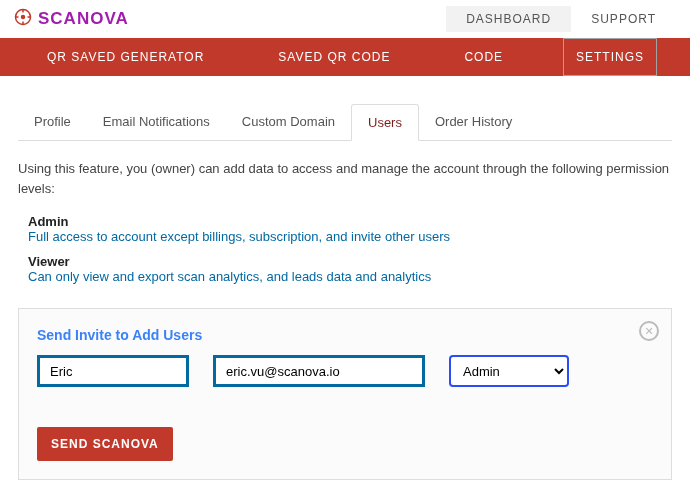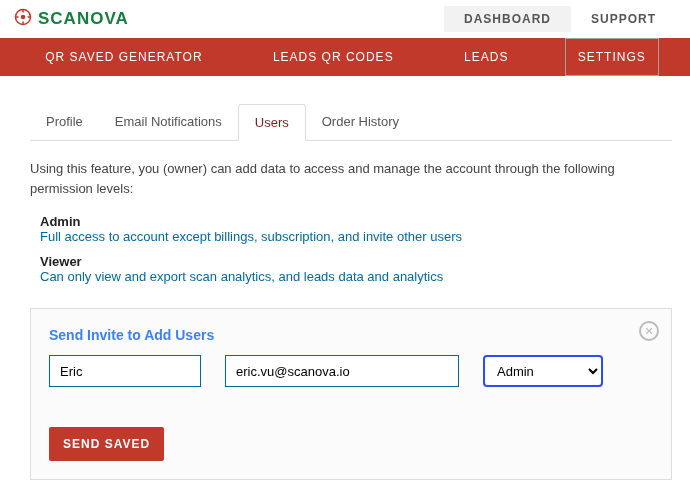--- a/index.html
+++ b/index.html
@@ -1,47 +1,47 @@
 <!DOCTYPE html>
 <html><head>
 <meta charset="utf-8">
 <style>
   * { box-sizing: border-box; margin: 0; padding: 0; }
   body { font-family: -apple-system, BlinkMacSystemFont, "Segoe UI", Helvetica, Arial, sans-serif; width: 690px; height: 504px; background: #fff; color: #333; font-size: 13px; }
   
   .topbar { display: flex; align-items: center; height: 38px; padding: 0 14px; }
-  .brand { display: flex; align-items: center; gap: 6px; color: #15803d; font-weight: 700; letter-spacing: 1px; font-size: 17px; }
+  .brand { display: flex; align-items: center; gap: 6px; color: #a21caf; font-weight: 700; letter-spacing: 1px; font-size: 17px; }
   .brand-icon { width: 18px; height: 18px; }
   .top-spacer { flex: 1; }
-  .top-link { font-size: 12px; letter-spacing: 1px; padding: 0 20px; color: #555; cursor: pointer; height: 26px; display:flex; align-items:center;font-weight:bold; }
+  .top-link { font-size: 12px; letter-spacing: 1px; padding: 0 20px; color: #555; cursor: pointer; height: 26px; display:flex; align-items:center; }
   .top-link.dashboard { background: #f2f2f2; color: #555; }
   .top-link.upgrade { color: #c0392b; }
   
   .navbar { background: #c0392b; height: 38px; display: flex; align-items: center; color: #fff; font-size: 12px; letter-spacing: 1px; padding: 0 10px; justify-content: space-around; }
   .nav-item { padding: 0 14px; cursor: pointer; height: 38px; display:flex; align-items:center; }
   .nav-settings-hl { border: 1px solid #a3a3a3; padding: 0 12px; }
   
-  .content { padding: 14px 18px 18px 30px; }
+  .content { padding: 14px 18px 18px 18px; }
   
   .tabs { display: flex; border-bottom: 1px solid #ddd; margin: 14px 0 18px 0; }
   .tab { padding: 10px 16px; color: #555; cursor: pointer; font-size: 13px; }
   .tab.active { color: #7f1d1d; border: 1px solid #ddd; border-bottom: 1px solid #fff; margin-bottom: -1px; border-radius: 3px 3px 0 0; }
   
   .intro { color: #444; line-height: 1.5; margin-bottom: 16px; }
   .perm { margin: 10px 0 0 10px; }
   .perm-title { font-weight: 700; color: #222; }
   .perm-desc { color: #0369a1; }
   
   .invite-box { border: 1px solid #ddd; background: #fbfbfb; padding: 18px; margin-top: 24px; position: relative; }
   .invite-title { font-size: 14px; font-weight: 600; margin-bottom: 12px; color: #3b82f6; }
   .close-btn { position: absolute; top: 12px; right: 12px; width: 20px; height: 20px; border: 2px solid #bbb; border-radius: 50%; display:flex; align-items:center; justify-content:center; cursor:pointer; color:#bbb; font-size:11px; }
   .row { display: flex; gap: 24px; }
-  .text-input { height: 32px; border: 1px solid #0369a1; padding: 0 10px; font-size: 13px; background:#fff; }
+  .text-input { height: 32px; border: 3px solid #0369a1; padding: 0 10px; font-size: 13px; background:#fff; }
   .name-input { width: 152px; }
-  .email-input { width: 234px; }
+  .email-input { width: 212px; }
   .role-select { width: 120px; height: 32px; border: 2px solid #2a4df5; border-radius: 4px; padding: 0 8px; font-size: 13px; background:#fff; }
   
   .send-btn { background: #c0392b; color: #fff; border: none; padding: 10px 14px; font-size: 12px; letter-spacing: 1px; font-weight: 700; margin-top: 40px; cursor: pointer; border-radius: 2px; }
 </style>
 </head>
 <body>
 
 <div class="topbar">
   <div class="brand">
     <span>
@@ -56,30 +56,31 @@
     </span>
     <span>SCANOVA</span>
   </div>
   <div class="top-spacer"></div>
   <div class="top-link dashboard">DASHBOARD</div>
   <div class="top-link">SUPPORT</div>
 </div>
 
 <div class="navbar">
   <div class="nav-item">QR SAVED GENERATOR</div>
-  <div class="nav-item">LEADS QR CODES</div>
-  <div class="nav-item">LEADS</div>
+  <div class="nav-item">SAVED QR CODE</div>
+  <div class="nav-item">CODE</div>
   <div class="nav-item nav-settings-hl">SETTINGS</div>
 </div>
 
 <div class="content">
 
   <div class="tabs">
     <div class="tab">Profile</div>
     <div class="tab">Email Notifications</div>
+    <div class="tab">Custom Domain</div>
     <div class="tab active">Users</div>
     <div class="tab">Order History</div>
   </div>
 
   <p class="intro">Using this feature, you (owner) can add data to access and manage the account through the following permission levels:</p>
 
   <div class="perm">
     <div class="perm-title">Admin</div>
     <div class="perm-desc">Full access to account except billings, subscription, and invite other users</div>
   </div>
@@ -93,16 +94,16 @@
     <div class="close-btn">✕</div>
     <div class="invite-title">Send Invite to Add Users</div>
     <div class="row">
       <input class="text-input name-input" value="Eric" style="">
       <input class="text-input email-input" value="eric.vu@scanova.io" style="">
       <select class="role-select">
         <option>Admin</option>
         <option>Viewer</option>
       </select>
     </div>
-    <button class="send-btn">SEND SAVED</button>
+    <button class="send-btn">SEND SCANOVA</button>
   </div>
 
 </div>
 
 </body></html>

